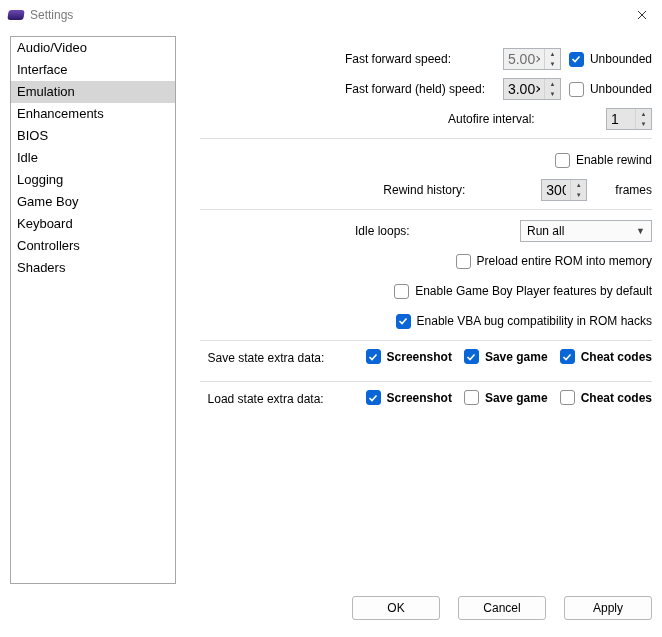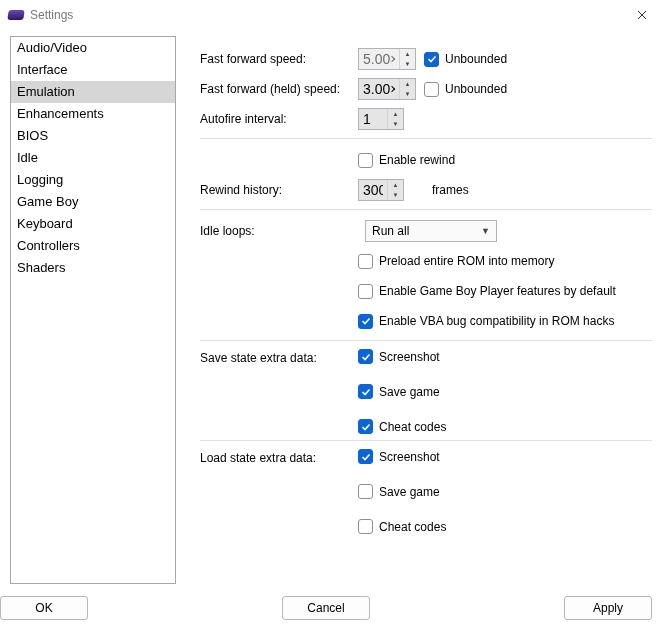--- a/index.html
+++ b/index.html
@@ -55,20 +55,21 @@
 }
 .content {
   flex: 1;
   padding: 10px 0 0 24px;
 }
 .row {
   display: flex;
   align-items: center;
   min-height: 26px;
   margin-bottom: 4px;
+  justify-content: flex-end;
 }
 .row .label { width: 158px; }
 .row .ctl { display: flex; align-items: center; gap: 8px; }
 .sep {
   border: none;
   border-top: 1px solid #e0e0e0;
   margin: 6px 0 8px 0;
 }
 .spin {
   display: inline-flex;
@@ -114,25 +115,25 @@
 .combo {
   display: inline-flex; align-items:center;
   border: 1px solid #aeb4b9;
   height: 22px; width: 132px;
   padding: 0 6px;
   justify-content: space-between;
   background: #fafafa;
   margin-left: 7px;
 }
 .combo .caret { font-size: 9px; color:#444; }
-.group .opts { display:flex; flex-direction:column; gap:20px; }
+.group .opts { display:flex; flex-direction:row; gap:12px;font-weight:bold; }
 .footer {
   display: flex;
-  justify-content: space-between;
-  gap: 4px;
+  justify-content: flex-end;
+  gap: 18px;
   padding: 6px 10px 10px 0;
 }
 .btn {
   width: 88px; height: 24px;
   border: 1px solid #b8b8b8;
   background: #fdfdfd;
   border-radius: 3px;
   font-size: 12px;
   display:flex; align-items:center; justify-content:center;
   cursor: default;

